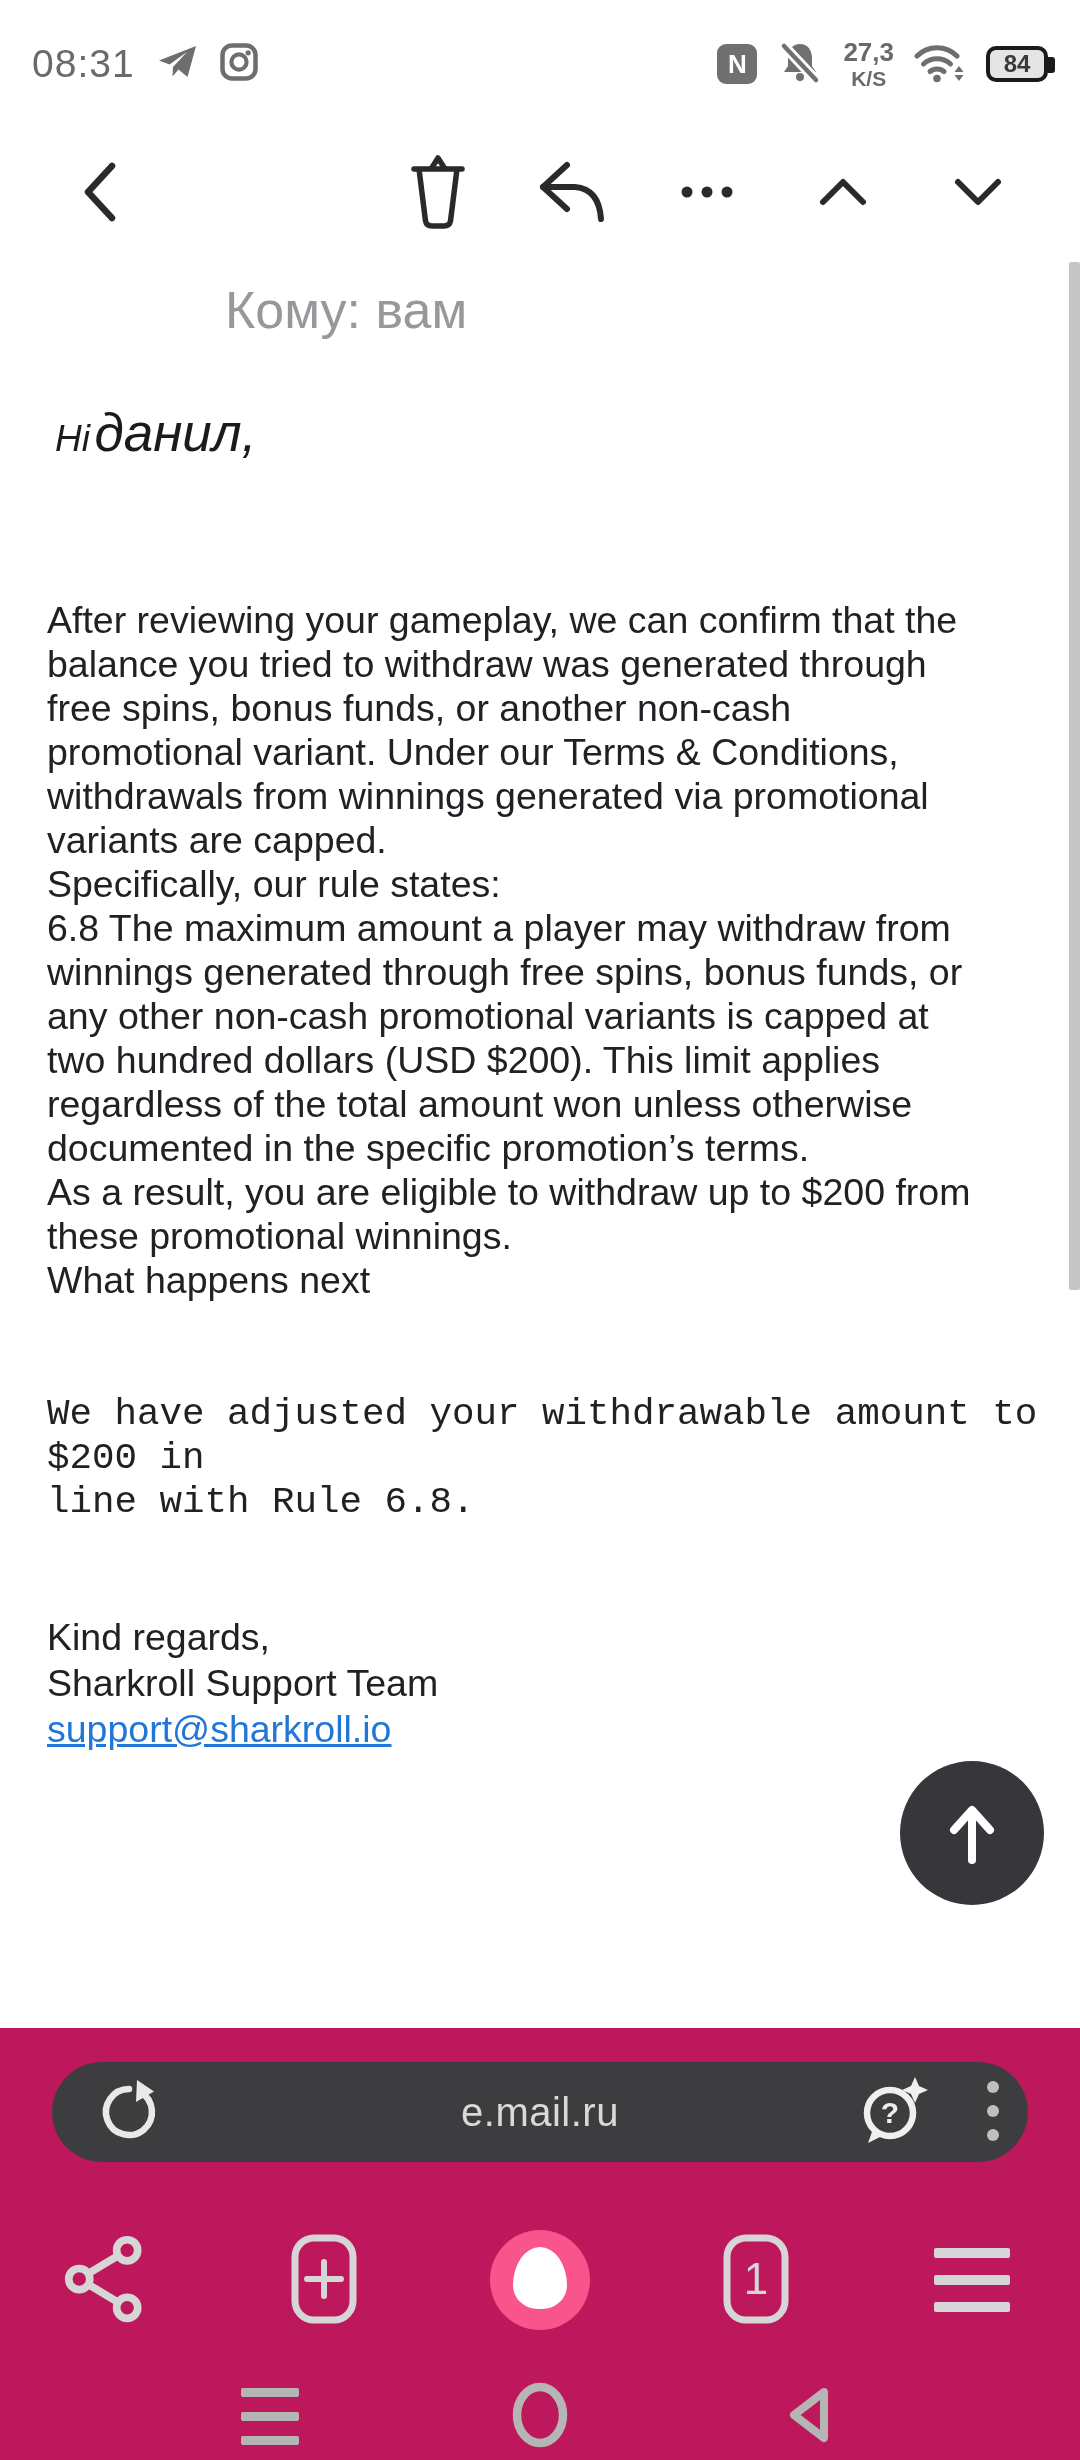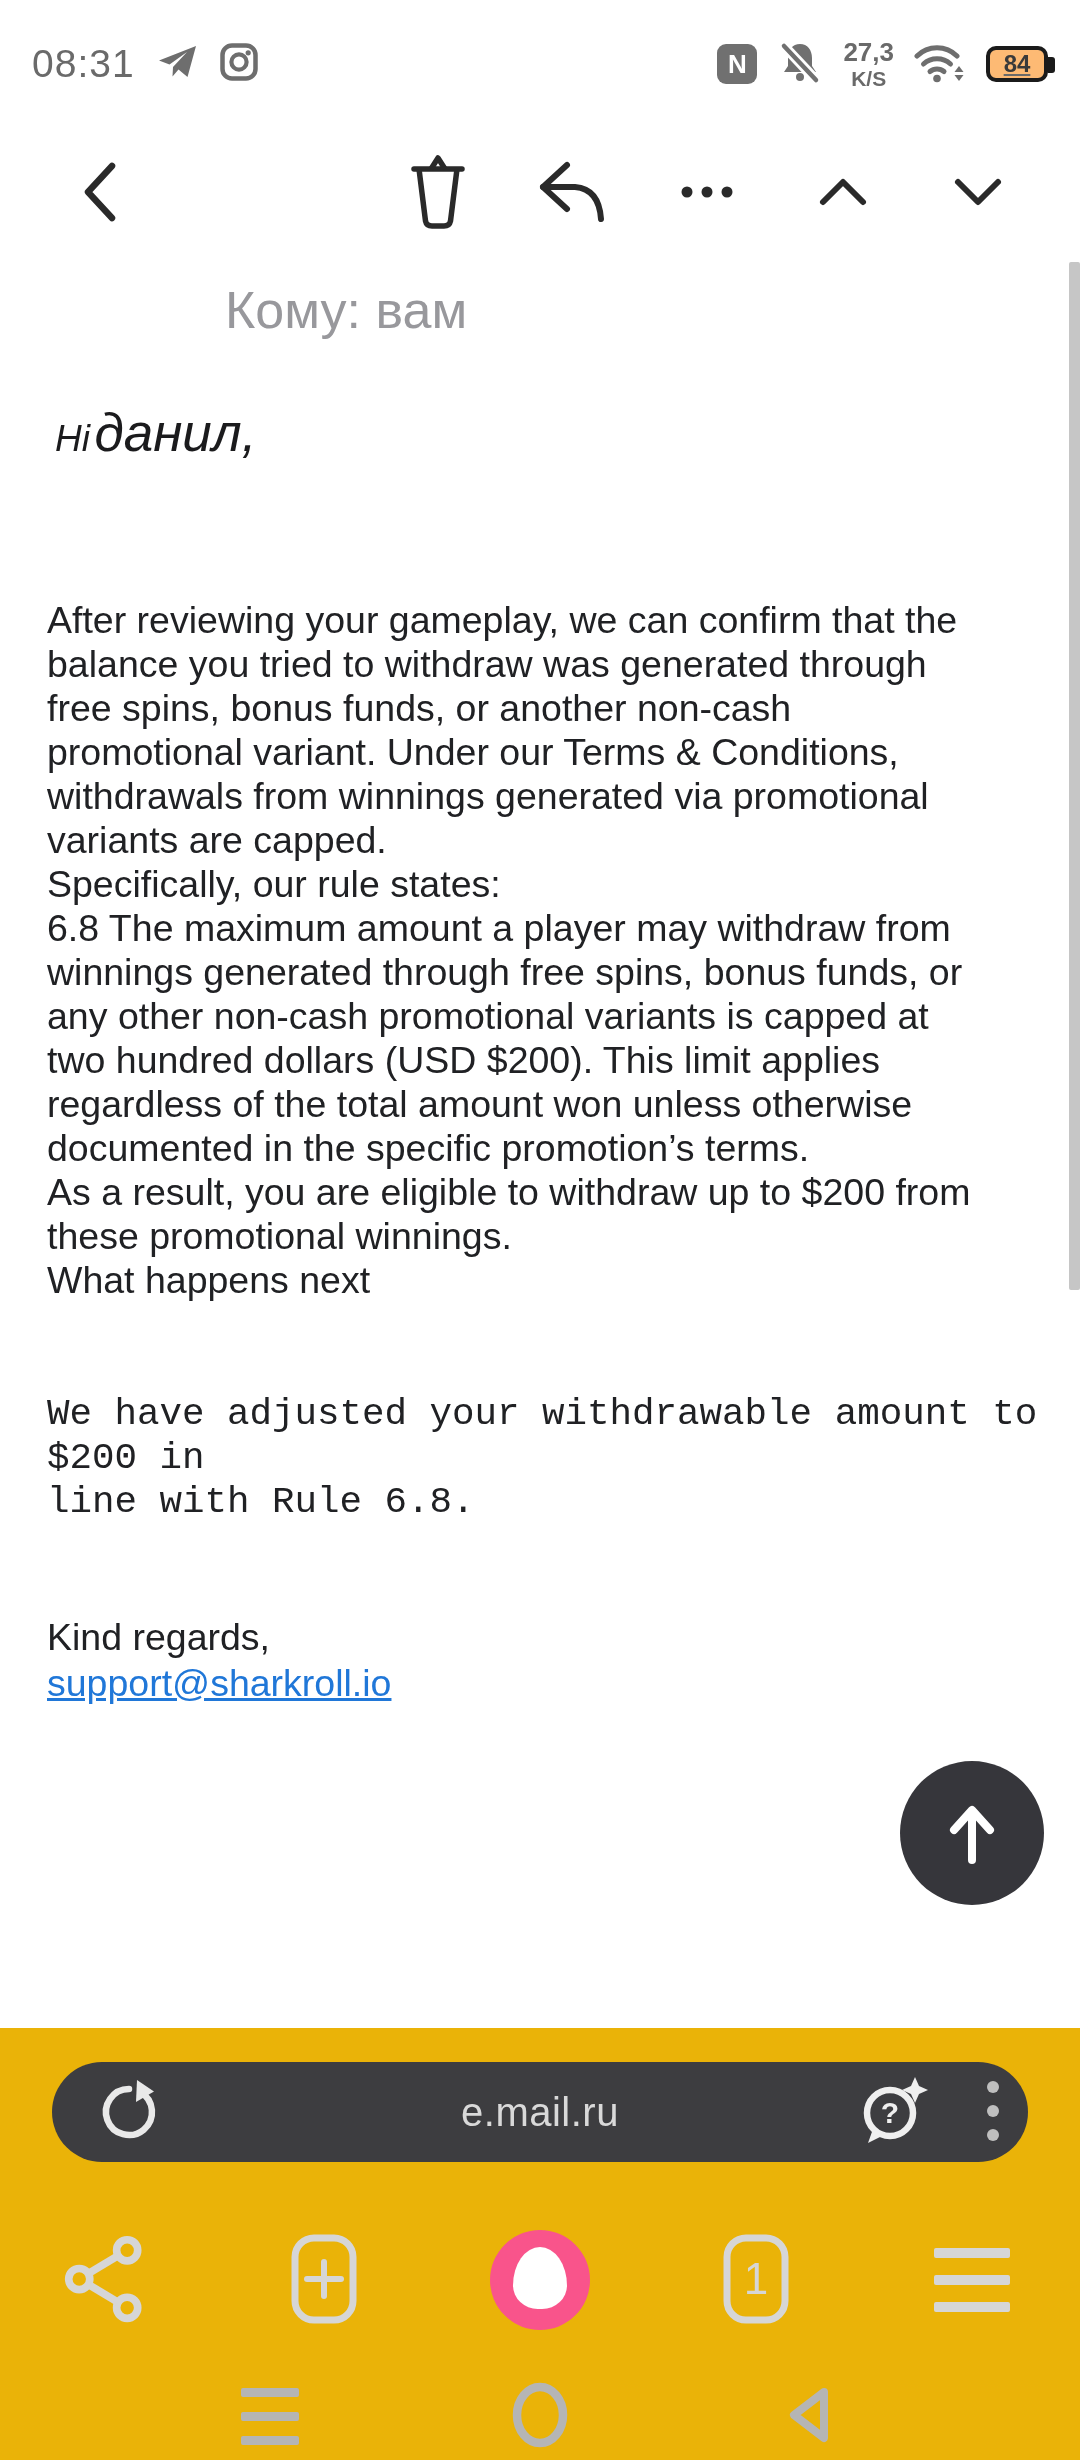--- a/index.html
+++ b/index.html
@@ -16,23 +16,22 @@
     color:#6a6a6a;
   }
   .status-time{font-size:39px;letter-spacing:1px;}
   .status-left-icons{display:flex;align-items:center;gap:22px;margin-left:22px;}
   .status-right{margin-left:auto;display:flex;align-items:center;gap:20px;}
   .net-speed{display:flex;flex-direction:column;align-items:center;line-height:1;}
   .net-speed .v{font-size:26px;font-weight:bold;}
   .net-speed .u{font-size:21px;font-weight:bold;margin-top:3px;}
   .battery{
     position:relative;width:62px;height:36px;border:4px solid #1b1b1b;border-radius:10px;
-    background:#fdba74;display:flex;align-items:center;justify-content:center;
+    background:#e5e5e5;display:flex;align-items:center;justify-content:center;
     box-sizing:border-box;
-    text-decoration:underline;
   }
   .battery::after{
     content:"";position:absolute;right:-11px;top:7px;width:7px;height:16px;
     background:#1b1b1b;border-radius:0 3px 3px 0;
   }
   .battery span{font-size:24px;color:#3a3a3a;font-weight:bold;}
   .nfc-box{width:40px;height:40px;border-radius:9px;background:#707070;
     display:flex;align-items:center;justify-content:center;}
   .nfc-box span{color:#fff;font-size:26px;font-weight:bold;}
   
@@ -58,21 +57,21 @@
   .scrollbar-thumb{position:absolute;right:0;top:262px;width:11px;height:1028px;
     background:#c6c6c6;border-radius:2px;z-index:4;}
   
   .fab-top{
     position:absolute;left:900px;top:1761px;width:144px;height:144px;border-radius:50%;
     background:#36363b;display:flex;align-items:center;justify-content:center;z-index:5;
     border:none;padding:0;
   }
   
   .bottom-panel{position:absolute;left:0;top:2028px;width:1080px;height:432px;
-    background:#eab308;z-index:10;}
+    background:#be185d;z-index:10;}
   .url-pill{
     position:absolute;left:52px;top:34px;width:976px;height:100px;border-radius:52px;
     background:#3d3d40;
   }
   .url-text{
     position:absolute;left:0;top:0;width:100%;height:100%;
     display:flex;align-items:center;justify-content:center;
     font-size:40px;color:#d9d9d9;letter-spacing:0.5px;
   }
   .pill-btn{position:absolute;top:0;height:100px;display:flex;align-items:center;
@@ -221,20 +220,21 @@
 two hundred dollars (USD $200). This limit applies
 regardless of the total amount won unless otherwise
 documented in the specific promotion’s terms.</p>
   <p class="para">As a result, you are eligible to withdraw up to $200 from
 these promotional winnings.</p>
   <p class="para">What happens next</p>
   <p class="para m90">We have adjusted your withdrawable amount to $200 in
 line with Rule 6.8.</p>
   <div class="closing">
     <div>Kind regards,</div>
+    <div>Sharkroll Support Team</div>
     <a class="mail-link">support@sharkroll.io</a>
   </div>
 </div>
 
 <div class="scrollbar-thumb"></div>
 
 <button class="fab-top">
   <span>
     <svg width="64" height="72" viewBox="0 0 64 72" fill="none" stroke="#ffffff" stroke-width="8" stroke-linecap="round" stroke-linejoin="round">
       <line x1="32" y1="18" x2="32" y2="64"></line>

